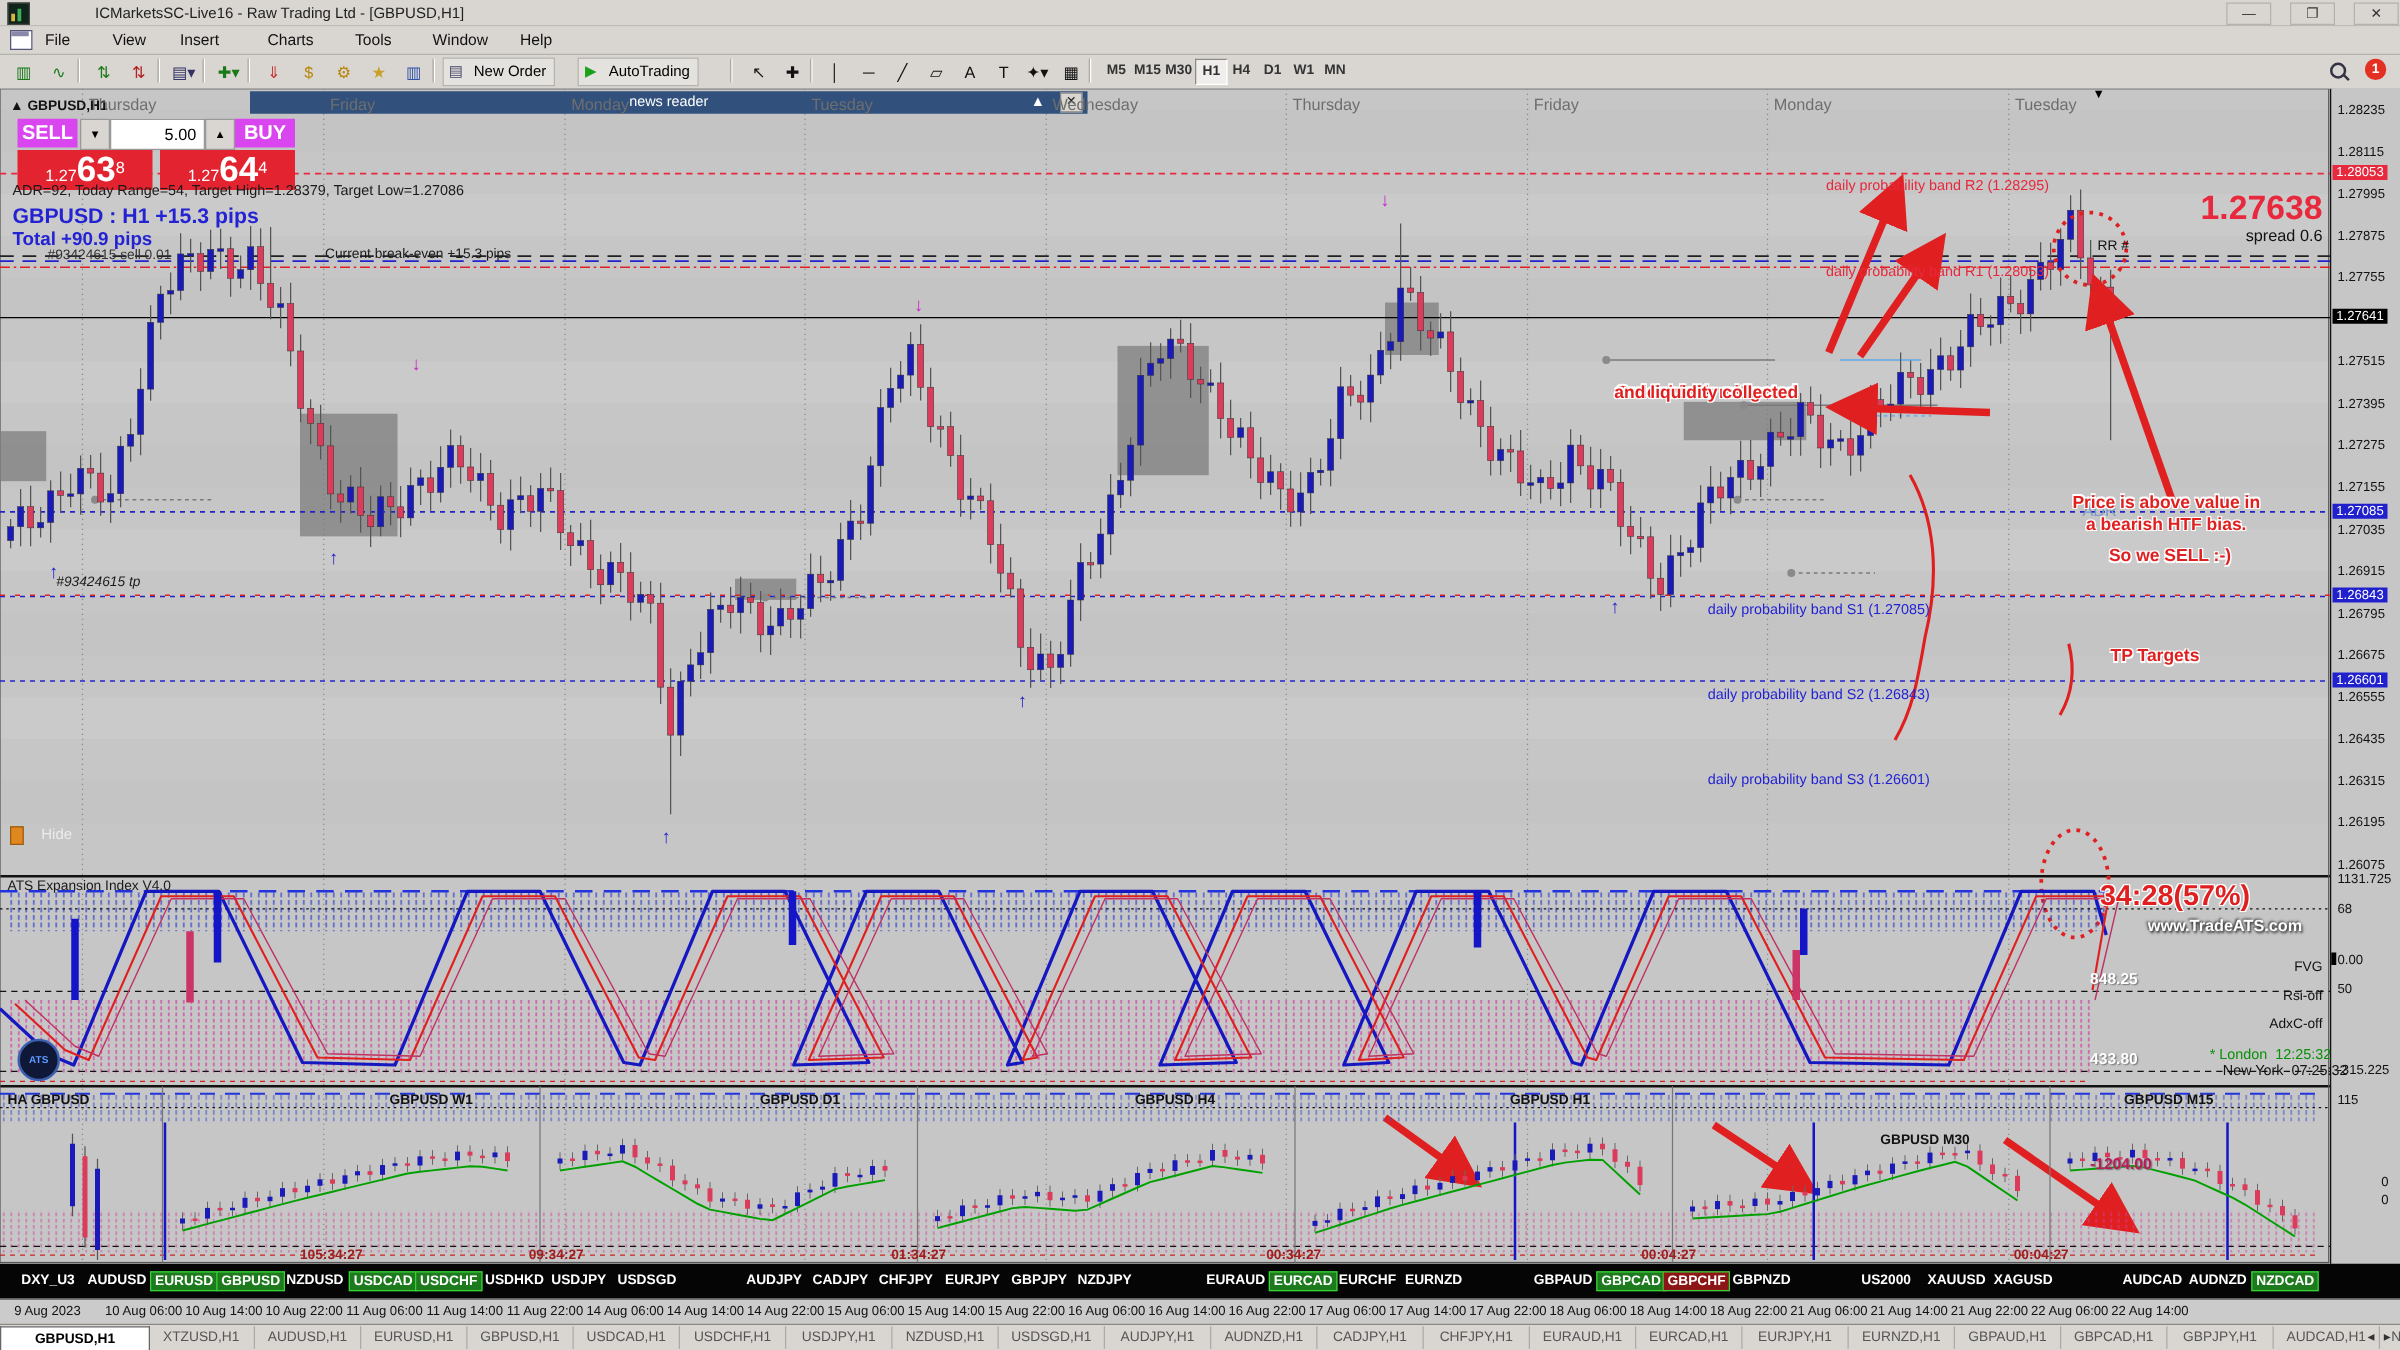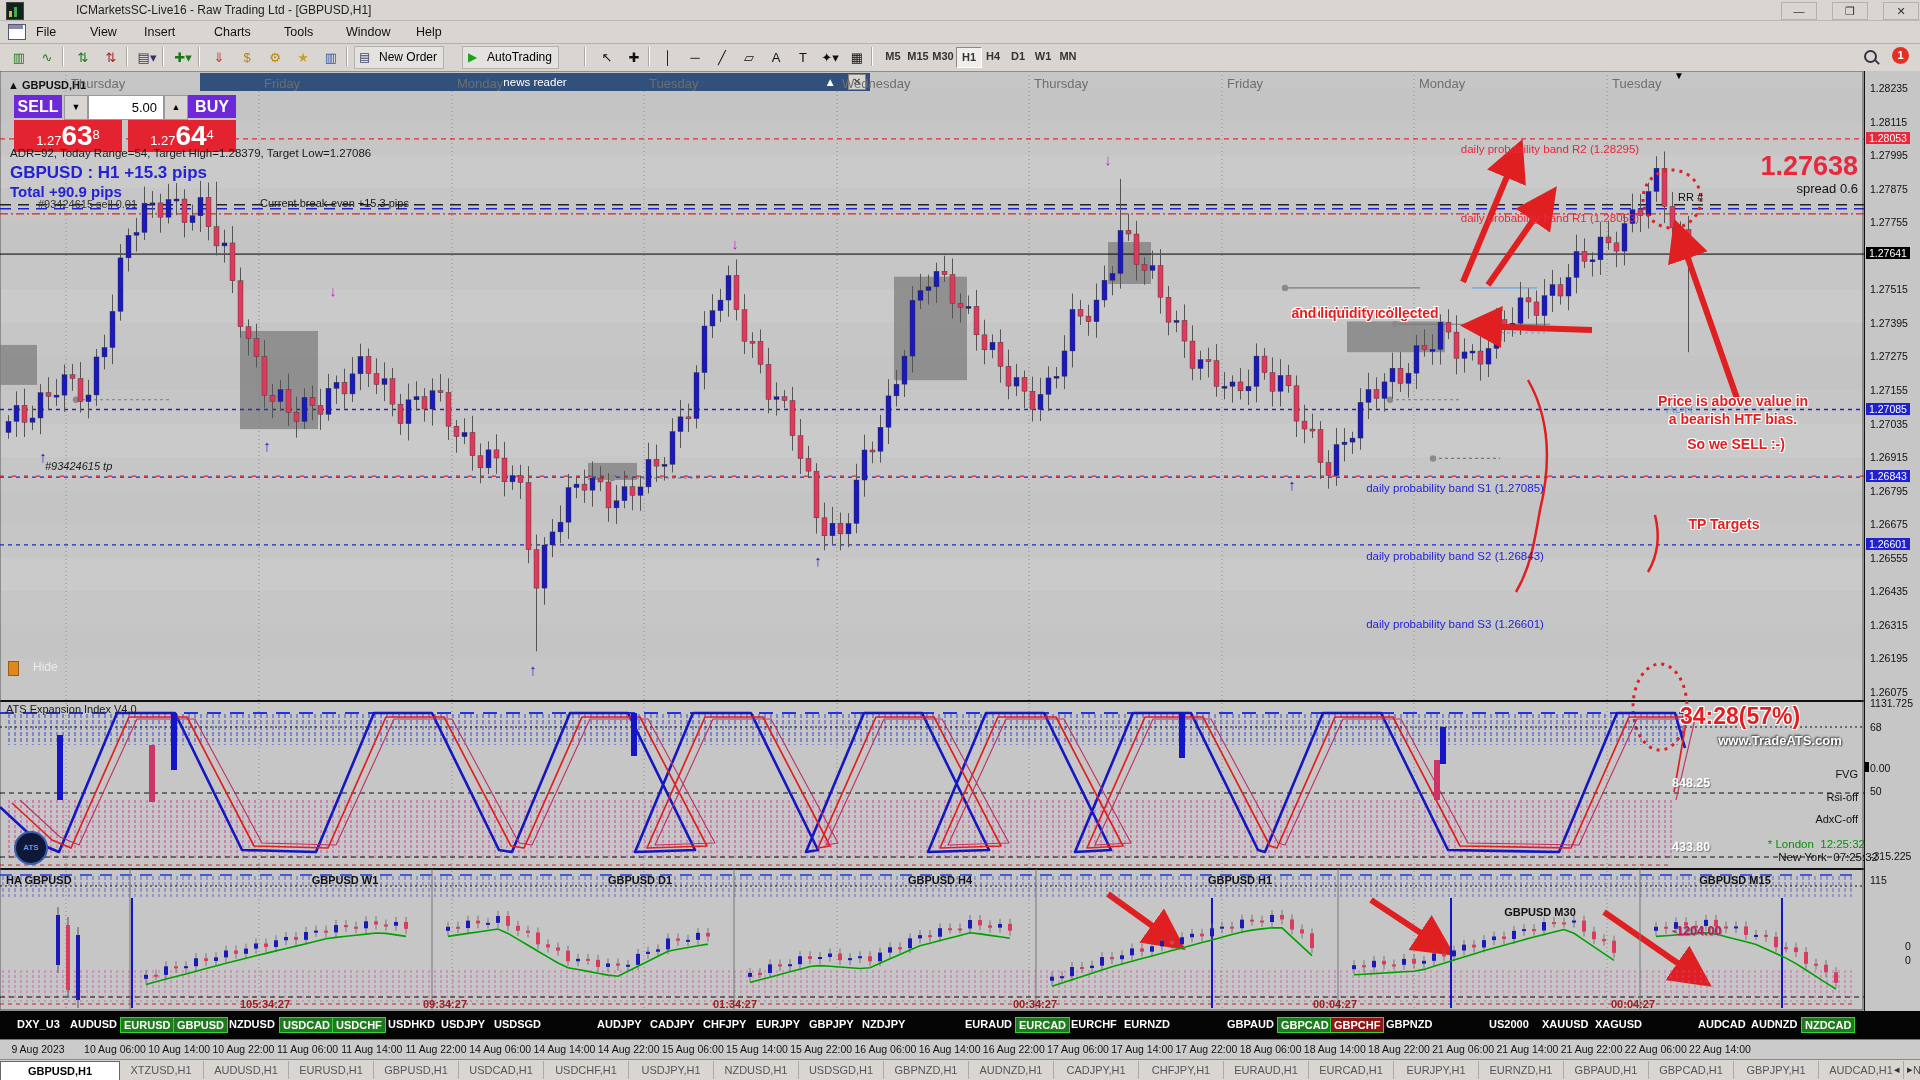--- a/index.html
+++ b/index.html
@@ -34,21 +34,21 @@
   .tickbox{position:absolute;left:1px;font-size:10.5px;color:#fff;padding:0 3px;white-space:nowrap;}
   .daylabel{position:absolute;top:5px;font-size:13px;color:#6e6e6e;}
   .bandlabel{position:absolute;font-size:11.5px;white-space:nowrap;transform:translateX(-50%);}
   .annot{position:absolute;font-weight:bold;color:#e02020;text-align:center;white-space:nowrap;
     text-shadow:-1px -1px 0 #fff,1px -1px 0 #fff,-1px 1px 0 #fff,1px 1px 0 #fff;}
   .smalltext{position:absolute;font-size:11px;color:#1a1a1a;white-space:nowrap;}
   .bluetext{position:absolute;color:#2323d4;font-weight:bold;white-space:nowrap;}
   
   #tpanel{position:absolute;left:8px;top:8px;width:230px;}
   #tphead{font-size:11px;font-weight:bold;color:#111;}
-  .tpbtn{position:absolute;height:23px;background:#6d28d9;color:#fff;font-weight:bold;text-align:center;}
+  .tpbtn{position:absolute;height:23px;background:#d946ef;color:#fff;font-weight:bold;text-align:center;}
   .pricebox{position:absolute;top:41px;height:32px;background:#e32330;color:#fff;text-align:center;}
   #wrbox{position:absolute;left:12px;top:141px;width:288px;height:90px;background:rgba(150,150,150,0.88);font-size:12.5px;color:#111;}
   .wrnum{position:absolute;left:22px;}.wrname{position:absolute;left:62px;}
   #newsbar{position:absolute;left:200px;top:2px;width:670px;height:18px;background:#31517c;color:#fff;font-size:11.5px;text-align:center;line-height:18px;}
   #hidechip{position:absolute;left:8px;top:590px;width:9px;height:13px;background:#e08820;border:1px solid #9a5c10;}
   #hidelabel{position:absolute;left:33px;top:589px;color:#ebebeb;font-size:12px;}
   #atslogo{position:absolute;left:14px;top:760px;width:30px;height:30px;border-radius:50%;background:#101838;border:2px solid #3a5fae;color:#5d9cff;font-size:8px;font-weight:bold;text-align:center;line-height:30px;}
   
   #symbolbar{position:absolute;left:0;top:1011px;width:1920px;height:28px;background:#050505;}
   .sym{position:absolute;top:6px;font-size:11px;font-weight:bold;color:#fff;padding:1px 3px;white-space:nowrap;}
@@ -1176,21 +1176,21 @@
     <div class="tab active" style="left:0px;width:118px">GBPUSD,H1</div>
     <div class="tab" style="left:119px;width:84px">XTZUSD,H1</div>
     <div class="tab" style="left:204px;width:84px">AUDUSD,H1</div>
     <div class="tab" style="left:289px;width:84px">EURUSD,H1</div>
     <div class="tab" style="left:374px;width:84px">GBPUSD,H1</div>
     <div class="tab" style="left:459px;width:84px">USDCAD,H1</div>
     <div class="tab" style="left:544px;width:84px">USDCHF,H1</div>
     <div class="tab" style="left:629px;width:84px">USDJPY,H1</div>
     <div class="tab" style="left:714px;width:84px">NZDUSD,H1</div>
     <div class="tab" style="left:799px;width:84px">USDSGD,H1</div>
-    <div class="tab" style="left:884px;width:84px">GBPNZD,H1</div>
+    <div class="tab" style="left:884px;width:84px">AUDJPY,H1</div>
     <div class="tab" style="left:969px;width:84px">AUDNZD,H1</div>
     <div class="tab" style="left:1054px;width:84px">CADJPY,H1</div>
     <div class="tab" style="left:1139px;width:84px">CHFJPY,H1</div>
     <div class="tab" style="left:1224px;width:84px">EURAUD,H1</div>
     <div class="tab" style="left:1309px;width:84px">EURCAD,H1</div>
     <div class="tab" style="left:1394px;width:84px">EURJPY,H1</div>
     <div class="tab" style="left:1479px;width:84px">EURNZD,H1</div>
     <div class="tab" style="left:1564px;width:84px">GBPAUD,H1</div>
     <div class="tab" style="left:1649px;width:84px">GBPCAD,H1</div>
     <div class="tab" style="left:1734px;width:84px">GBPJPY,H1</div>

